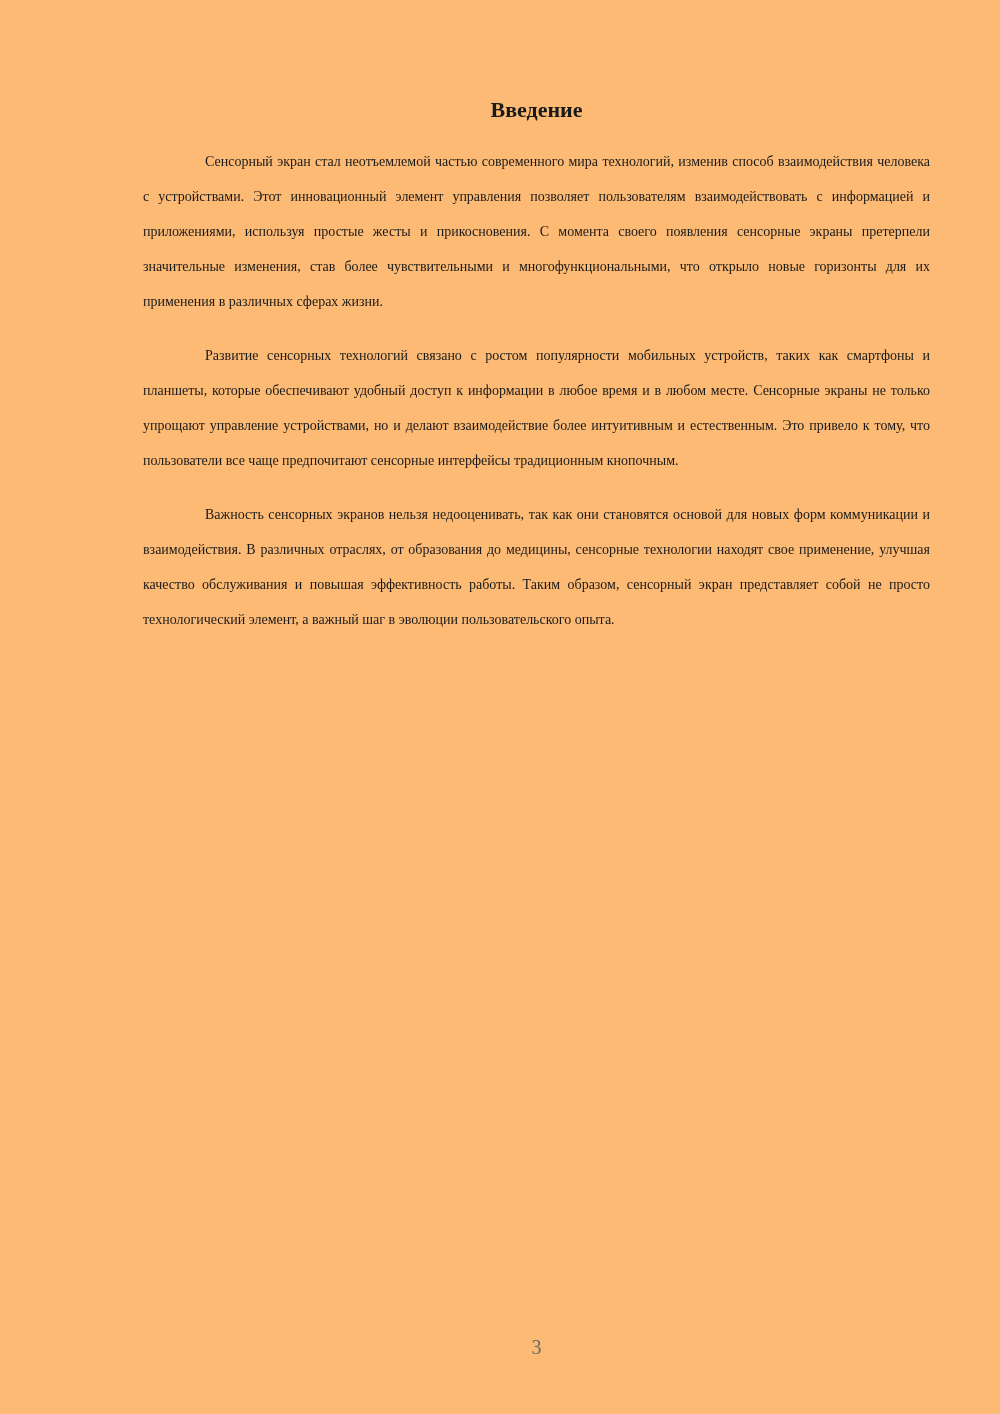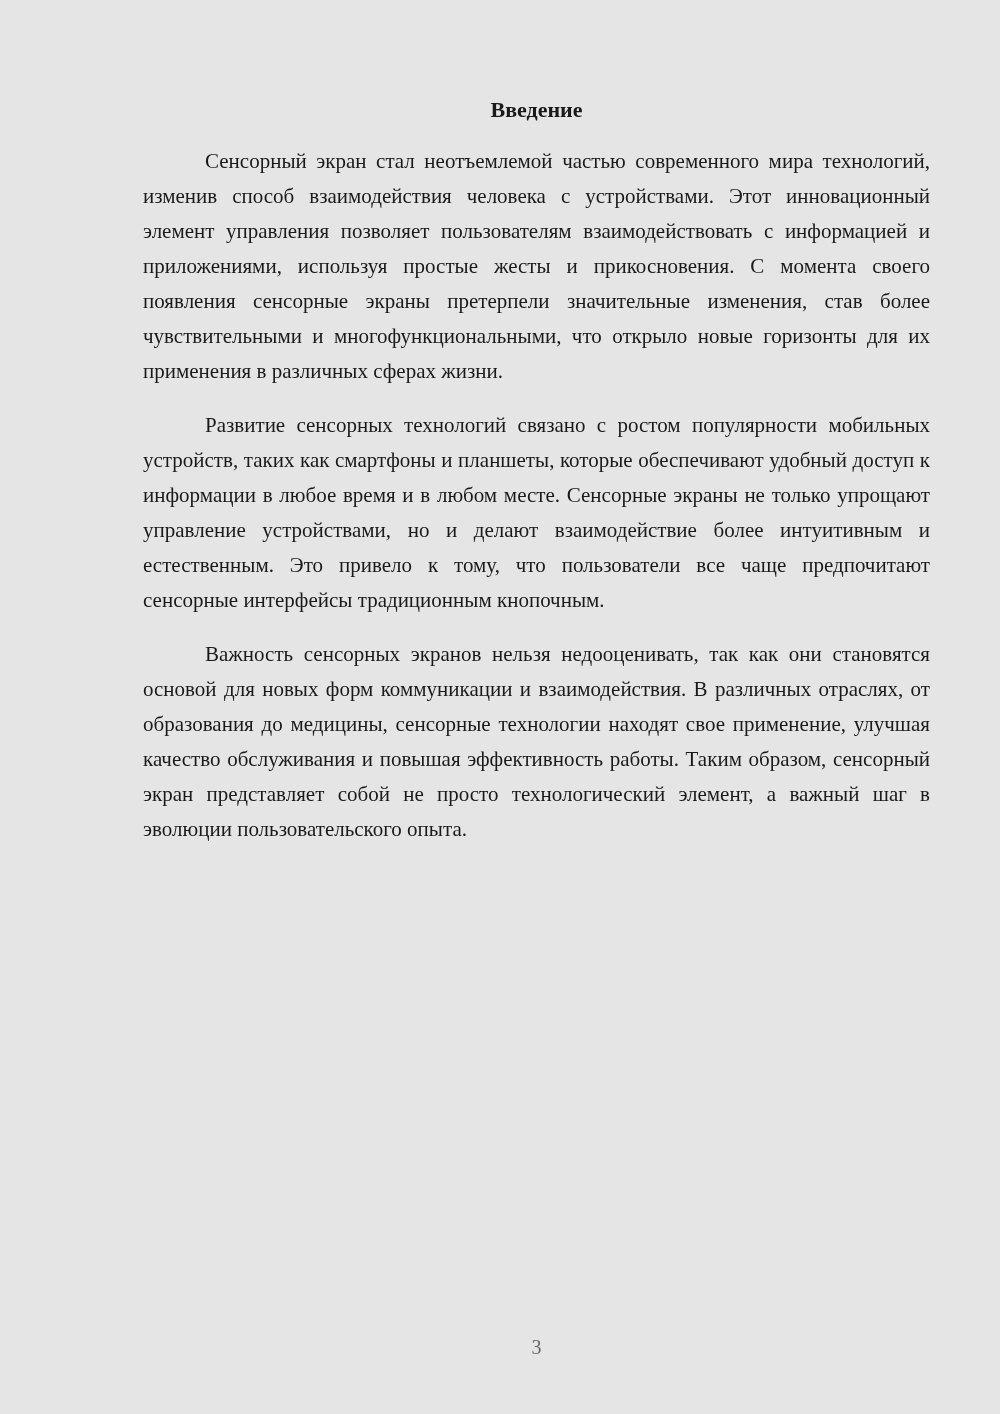--- a/index.html
+++ b/index.html
@@ -4,40 +4,40 @@
 <style>
   html, body {
     margin: 0;
     padding: 0;
     background: #ffffff;
   }
   .page {
     position: relative;
     width: 1000px;
     height: 1414px;
-    background: #e5e5e5;
+    background: #fdba74;
     color: #1a1a1a;
     font-family: "Liberation Serif", "DejaVu Serif", serif;
     overflow: hidden;
   }
   .content {
     position: absolute;
     left: 143px;
     top: 92px;
     width: 787px;
   }
   .heading {
     font-size: 22px;
     font-weight: 700;
     line-height: 35px;
     text-align: center;
     margin: 0 0 17px 0;
   }
   .para {
-    font-size: 21px;
+    font-size: 14px;
     line-height: 35px;
     text-align: justify;
     text-indent: 62px;
     margin: 0 0 19px 0;
   }
   .page-number {
     position: absolute;
     left: 143px;
     width: 787px;
     top: 1332px;

